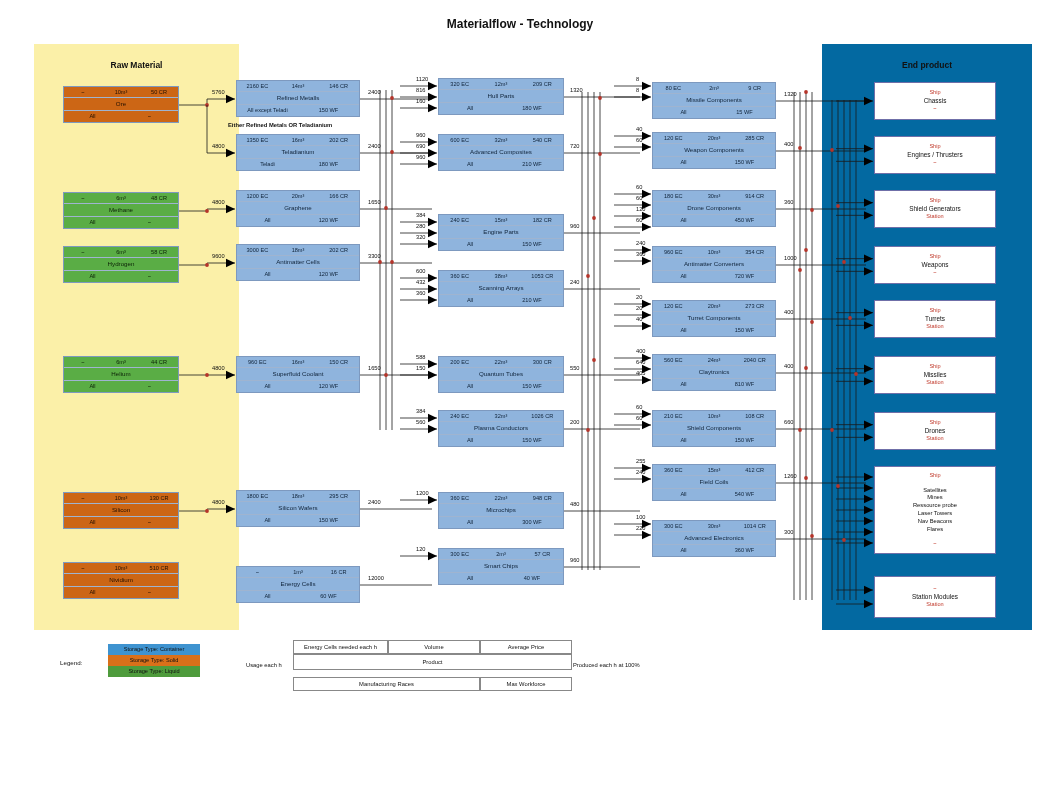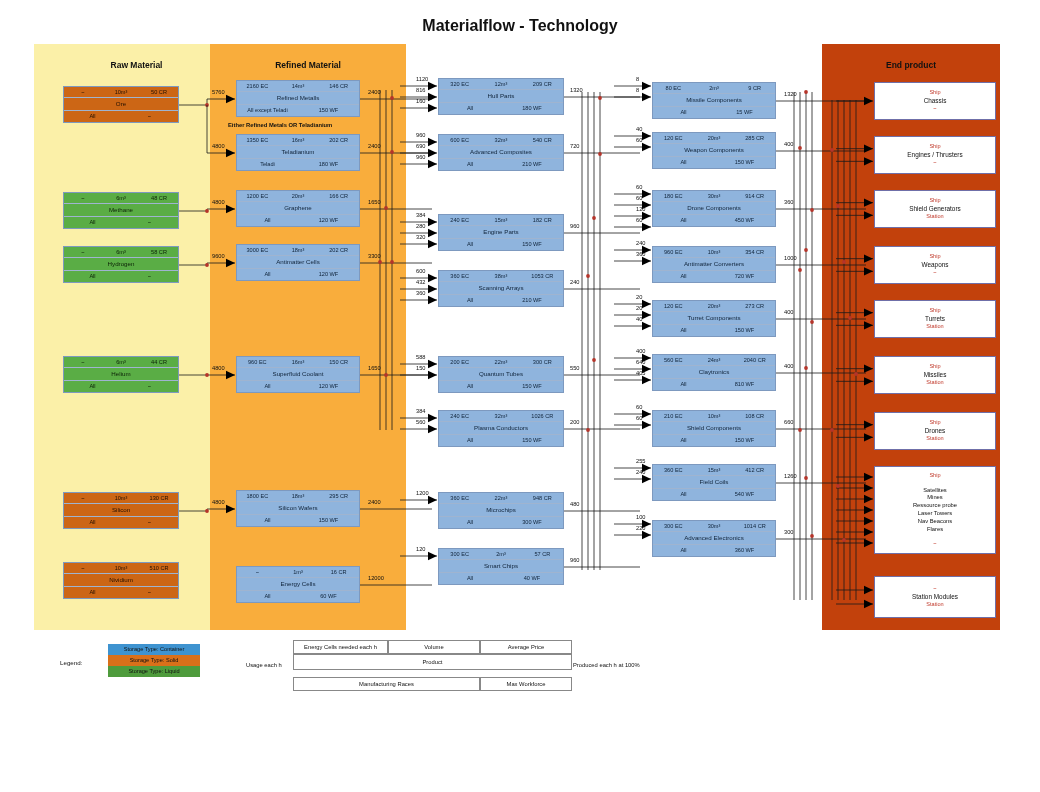--- a/index.html
+++ b/index.html
@@ -1,29 +1,29 @@
 <!DOCTYPE html>
 <html><head>
 <meta charset="utf-8">
 <style>
   html,body{margin:0;padding:0;background:#ffffff;}
   body{width:1040px;height:792px;position:relative;font-family:"Liberation Sans",sans-serif;overflow:hidden;}
   #canvas{position:absolute;left:0;top:0;width:1040px;height:792px;}
 
-  .title{position:absolute;left:0;top:17px;width:1040px;text-align:center;font-size:16px;font-weight:bold;color:#111;}
+  .title{position:absolute;left:0;top:17px;width:1040px;text-align:center;font-size:12px;font-weight:bold;color:#111;}
 
   
   .band{position:absolute;top:44px;height:586px;}
   .band .bandlabel{position:absolute;top:16px;left:0;width:100%;text-align:center;font-size:8.5px;font-weight:bold;color:#111;}
 
   #band-raw{left:34px;width:205px;background:#fbf0a8;}
   #band-ref{left:210px;width:196px;background:#f9ad3c;}
   #band-t1{left:406px;width:202px;background:#bfe2d6;}
   #band-t2{left:608px;width:214px;background:#7dc24b;}
-  #band-end{left:822px;width:178px;background:#c2410c;}
+  #band-end{left:822px;width:210px;background:#0369a1;}
 
   
   .node{position:absolute;box-sizing:border-box;border:1px solid #7d99bf;}
   .node .row{display:flex;box-sizing:border-box;}
   .node .cell{flex:1;text-align:center;font-size:5.6px;line-height:1;padding:2.5px 0 2.2px 0;color:#111;white-space:nowrap;overflow:hidden;}
   .node .r1{border-bottom:1px solid #9fb4d0;}
   .node .r3{border-top:1px solid #9fb4d0;}
   .node .r2 .cell{font-size:6.2px;padding:3px 0;}
 
   .blue{background:#8fb4dd;}
@@ -62,23 +62,20 @@
 </style>
 </head>
 <body>
 
 <div id="canvas">
 
   <div class="title">Materialflow - Technology</div>
 
   <div class="band" id="band-raw">
     <div class="bandlabel">Raw Material</div>
-  </div>
-  <div class="band" id="band-ref">
-    <div class="bandlabel">Refined Material</div>
   </div>
   <div class="band" id="band-end">
     <div class="bandlabel">End product</div>
   </div>
 
   <svg class="wires" id="wire-layer">
       <line x1="179" y1="105" x2="207" y2="105" stroke="#1a1a1a" stroke-width="0.8"></line>
       <line x1="207" y1="105" x2="207" y2="99" stroke="#1a1a1a" stroke-width="0.8"></line>
       <line x1="207" y1="99" x2="235" y2="99" stroke="#1a1a1a" stroke-width="0.8"></line>
       <polygon points="226,94.8 235,99 226,103.2" fill="#000"></polygon>

